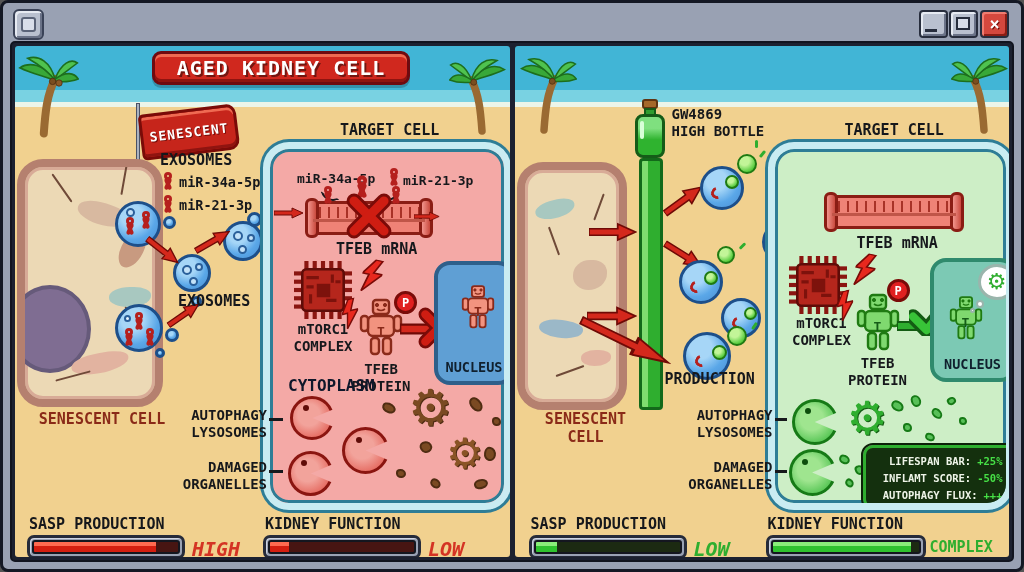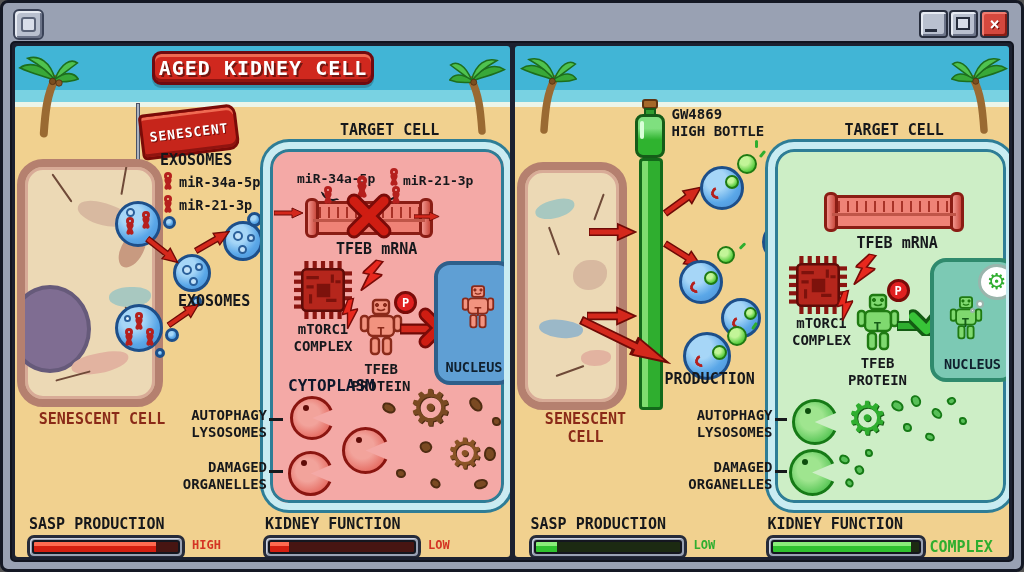--- a/index.html
+++ b/index.html
@@ -101,21 +101,21 @@
   .stats{position:absolute;background:#14300e;border:3px solid #2fae2f;outline:2px solid #0c2008;border-radius:10px;box-sizing:border-box;padding:7px 9px 5px;display:flex;flex-direction:column;justify-content:space-between;}
   .srow{display:flex;justify-content:flex-end;gap:6px;white-space:nowrap;}
   .srow .sl{color:#eef4e8;font-size:10.5px;} .srow .sv{color:#46e046;font-size:10.5px;}
   
   .bar{position:absolute;height:24px;background:#9aa2b4;border:3px solid #262b3a;border-radius:7px;padding:2px;box-sizing:border-box;box-shadow:inset 1px 1px 0 #cfd5e2;}
   .track{position:relative;width:100%;height:100%;border:2px solid #14161f;border-radius:3px;box-sizing:border-box;overflow:hidden;}
   .track.redt{background:#471512;} .track.grnt{background:#1c2a12;}
   .fill{position:absolute;left:0;top:0;height:100%;}
   .fill.redf{background:linear-gradient(180deg,#ff6a50 0 40%,#d41e10 40%);}
   .fill.grnf{background:linear-gradient(180deg,#8aee7a 0 40%,#2fc32f 40%);}
-  .val{font-size:12px;}
+  .val{font-size:20px;font-style:italic;}
   
   .palm{position:absolute;} .palm svg{display:block;width:100%;height:100%;}
   .palm.flip svg{transform:scaleX(-1);}
   .curve{position:absolute;width:16px;height:13px;border:2px solid #16181c;border-color:transparent transparent #16181c #16181c;border-radius:0 0 0 14px;box-sizing:border-box;}
   .curve.rr{border-color:transparent #16181c #16181c transparent;border-radius:0 0 14px 0;}
 </style>
 </head>
 <body>
 
 <div id="stage">
@@ -150,21 +150,21 @@
               <g fill="#38a838" stroke="#1d6e1d" stroke-width="2">
                 <path d="M50,30 C36,12 18,8 6,16 C22,24 36,26 50,32 Z"></path>
                 <path d="M50,30 C44,8 30,0 16,4 C30,12 42,20 50,32 Z" fill="#4fc24f"></path>
                 <path d="M50,30 C58,10 70,4 78,10 C68,18 58,24 50,32 Z" fill="#4fc24f"></path>
                 <path d="M50,30 C64,20 74,22 79,30 C69,34 60,34 50,33 Z"></path>
               </g>
               <circle cx="47" cy="33" r="4" fill="#7a4e20" stroke="#4f2c12"></circle>
             </svg>
     </div>
 
-    <div class="banner redb" style="left:137px;top:5px;width:222px">
+    <div class="banner redb" style="left:137px;top:5px;width:258px">
       <span>AGED KIDNEY CELL</span>
     </div>
 
     <div class="flagpole" style="left:121px;top:57px;height:130px"></div>
     <div class="flag" style="left:125px;top:63px;width:98px;height:46px">
       <span>SENESCENT</span>
     </div>
 
     <div class="scell" style="left:2px;top:113px;width:146px;height:248px">
       <div class="patch" style="left:-16px;top:118px;width:74px;height:80px;background:#7f6d92;border:4px solid #665a7a;border-radius:50%"></div>
@@ -667,20 +667,34 @@
         <span class="bit g" style="left:184px;top:268px;width:8px;height:8px"></span>
         <span class="bit g" style="left:150px;top:284px;width:10px;height:8px;transform:rotate(15deg)"></span>
         <div class="pac grnp" style="left:14px;top:300px;width:47px;height:47px">
                 <span class="mouth"></span>
               </div>
         <span class="bit g" style="left:64px;top:306px;width:11px;height:9px;transform:rotate(20deg)"></span>
         <span class="bit g" style="left:80px;top:316px;width:9px;height:10px;transform:rotate(-25deg)"></span>
         <span class="bit g" style="left:90px;top:300px;width:8px;height:8px"></span>
         <span class="bit g" style="left:70px;top:330px;width:9px;height:8px;transform:rotate(35deg)"></span>
 
+        <div class="stats" style="left:88px;top:296px;width:152px;height:64px">
+          <div class="srow">
+                  <span class="sl">LIFESPAN BAR:</span>
+                  <span class="sv">+25%</span>
+                </div>
+          <div class="srow">
+                  <span class="sl">INFLAMT SCORE:</span>
+                  <span class="sv">-50%</span>
+                </div>
+          <div class="srow">
+                  <span class="sl">AUTOPHAGY FLUX:</span>
+                  <span class="sv">+++</span>
+                </div>
+        </div>
       </div>
     </div>
 
     <div class="lbl r" style="left:154px;top:361px;width:104px;font-size:14px">AUTOPHAGY LYSOSOMES</div>
     <div class="conn" style="left:260px;top:372px;width:12px"></div>
     <div class="lbl r" style="left:148px;top:413px;width:110px;font-size:14px">DAMAGED ORGANELLES</div>
     <div class="conn" style="left:260px;top:424px;width:12px"></div>
 
     <div class="lbl" style="left:16px;top:470px;font-size:15px">SASP PRODUCTION</div>
     <div class="bar" style="left:14px;top:489px;width:158px">

